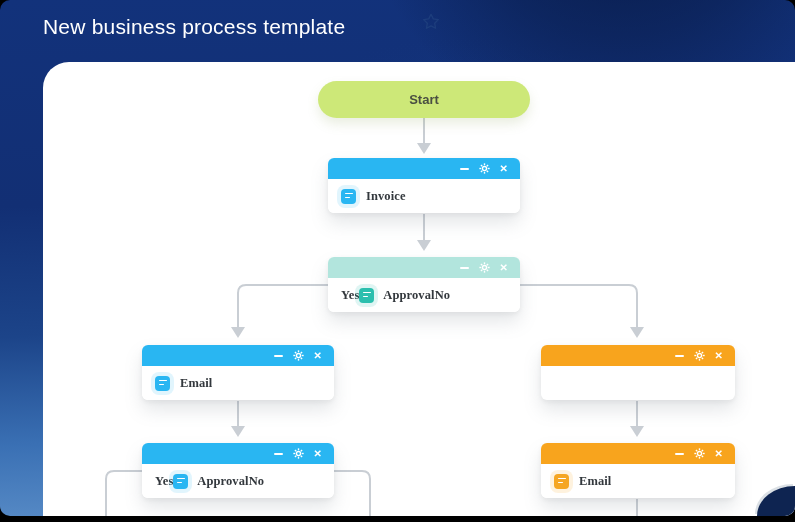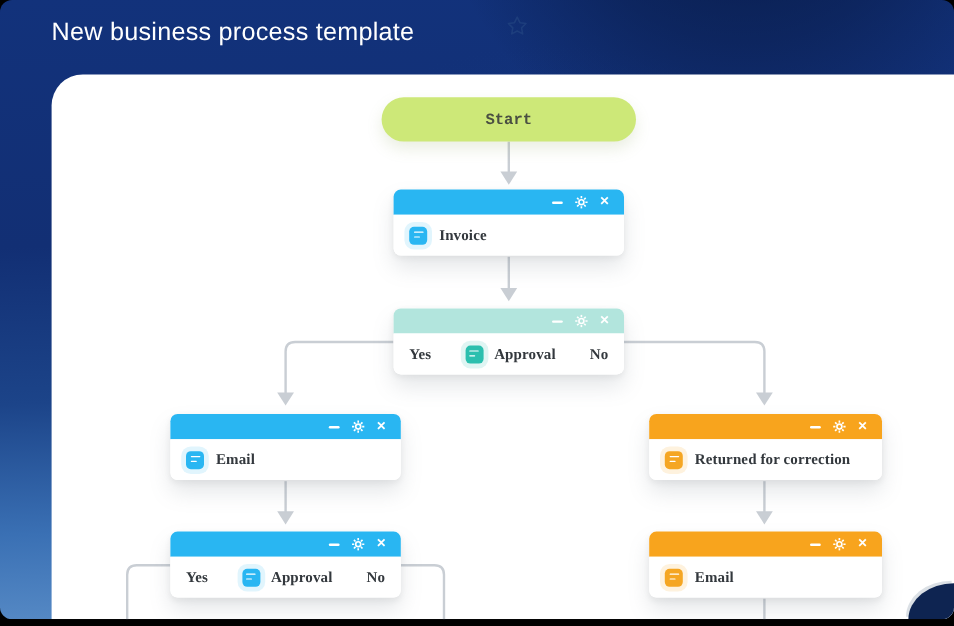--- a/index.html
+++ b/index.html
@@ -37,21 +37,20 @@
   
   .wires { position:absolute; left:0; top:0; pointer-events:none; }
 
   
   .start-pill {
     position:absolute; left:318px; top:81px; width:212px; height:37px;
     background:#cde878; border-radius:19px;
     display:flex; align-items:center; justify-content:center;
     font-size:13px; font-weight:700; color:#4a4f42;
     box-shadow:0 6px 12px rgba(140,160,90,.18);
-    font-family:Liberation Mono, monospace;
   }
 
   
   .node {
     position:absolute; width:192px; height:55px;
     border-radius:6px; background:#fff;
     box-shadow:0 10px 18px rgba(110,120,135,.18), 0 2px 5px rgba(0,0,0,.06);
   }
   .node--wide { width:194px; }
   .node__header {
@@ -59,21 +58,21 @@
     display:flex; align-items:center; justify-content:flex-end;
     gap:10px; padding-right:12px;
   }
   .node--blue   .node__header { background:#29b6f2; }
   .node--teal   .node__header { background:#b2e5dd; }
   .node--orange .node__header { background:#f8a41d; }
   .node__body {
     height:34px; border-radius:0 0 6px 6px; background:#fff;
     display:flex; align-items:center; padding:0 13px; gap:10px;
   }
-  .node__body--decision { justify-content:space-between; gap:0; }
+  .node__body--decision { gap:0; }
   .center-group { display:flex; align-items:center; gap:9px; }
   .node-label, .branch-label { font-size:12.5px; font-weight:700; color:#33383d; letter-spacing:.1px;font-family:Liberation Serif, serif; }
 
   
   .win-minus { width:9px; height:2px; background:#fff; border-radius:1px; display:inline-block; }
   .win-gear  { width:11px; height:11px; display:inline-flex; }
   .win-close { color:#fff; font-size:10px; font-weight:700; line-height:1; }
 
   
   .doc-badge { position:relative; width:15px; height:15px; border-radius:4px; flex:0 0 15px; }
@@ -211,24 +210,20 @@
             <line x1="0.5" y1="8" x2="3.2" y2="8"></line>
             <line x1="12.8" y1="8" x2="15.5" y2="8"></line>
             <line x1="2.8" y1="2.8" x2="4.7" y2="4.7"></line>
             <line x1="11.3" y1="11.3" x2="13.2" y2="13.2"></line>
             <line x1="2.8" y1="13.2" x2="4.7" y2="11.3"></line>
             <line x1="11.3" y1="4.7" x2="13.2" y2="2.8"></line>
           </g>
         </svg>
       <span class="win-close">✕</span>
     </div>
-    <div class="node__body">
-      <span class="doc-badge doc-badge--orange"></span>
-      <span class="node-label">Returned for correction</span>
-    </div>
   </div>
 
   <div class="node node--blue" style="left:142px; top:443px;">
     <div class="node__header">
       <span class="win-minus"></span>
       <svg class="win-gear" viewBox="0 0 16 16">
           <circle cx="8" cy="8" r="3" fill="none" stroke="#fff" stroke-width="2"></circle>
           <g stroke="#fff" stroke-width="2">
             <line x1="8" y1="0.5" x2="8" y2="3.2"></line>
             <line x1="8" y1="12.8" x2="8" y2="15.5"></line>

